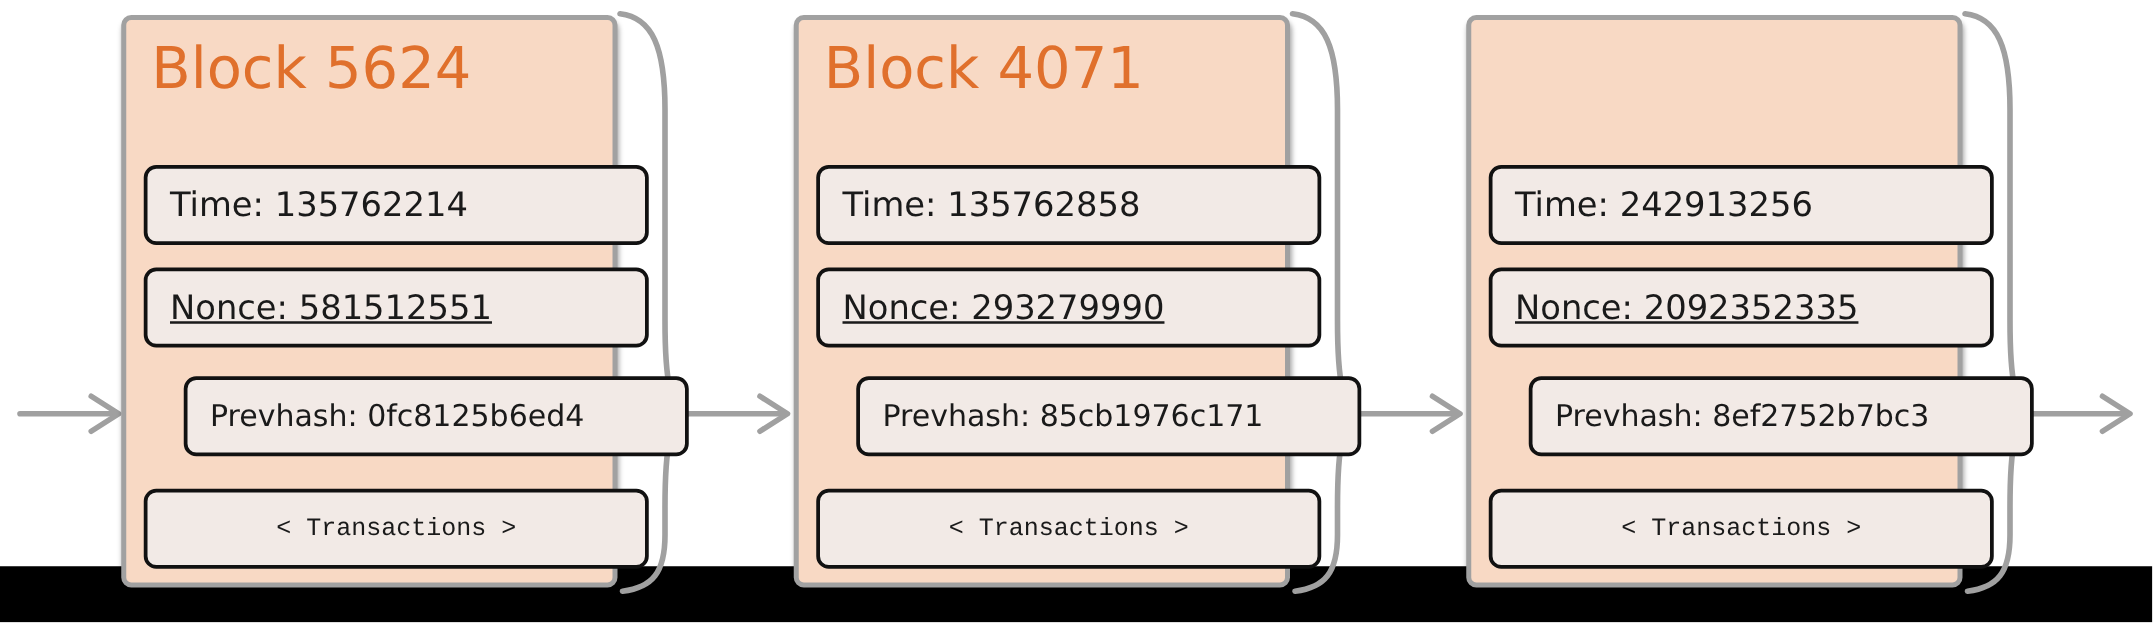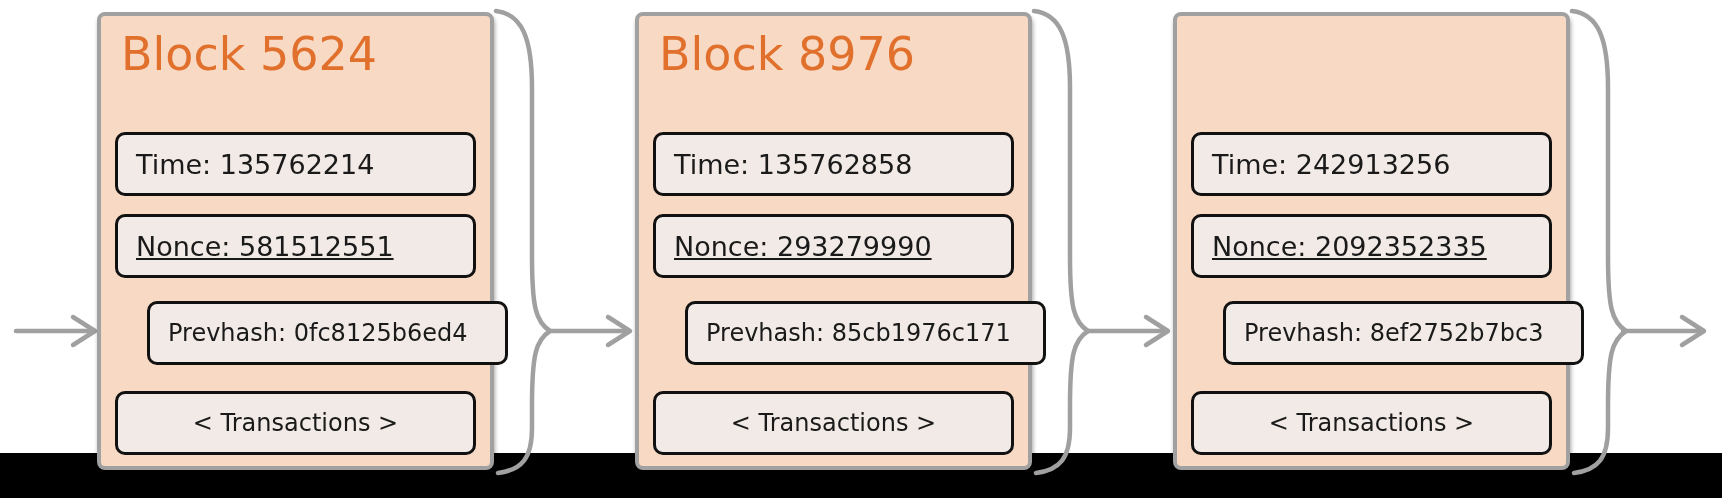--- a/index.html
+++ b/index.html
@@ -38,37 +38,37 @@
     position: absolute;
     left: 20px; top: 12px;
     font-size: 46px;
     line-height: 1.15;
     color: var(--title-color, #e0702c);
     white-space: nowrap;
   }
   .field {
     position: absolute;
     left: 14px;
-    width: 361px;
+    width: 404px;
     height: 64px;
     box-sizing: border-box;
     background: var(--field-fill, #f2eae6);
     border: 3.5px solid var(--field-border, #111111);
     border-radius: 10px;
     display: flex;
     align-items: center;
     padding: 0 18px;
     color: var(--text-color, #1a1a1a);
     white-space: nowrap;
     overflow: hidden;
   }
   .field.time  { top: 116px; font-size: 27px; }
   .field.nonce { top: 198px; font-size: 27px; text-decoration: underline; }
   .field.prev  { top: 285px; font-size: 24px; margin-left: 32px; }
-  .field.trans { top: 375px; font-size: 24px; justify-content: center; }
+  .field.trans { top: 375px; font-size: 20px; justify-content: center; font-family: Liberation Mono, monospace; }
   svg { display: block; }
 </style>
 </head>
 <body>
 
 <div id="page">
 
   <div id="bottom-bar"></div>
 
   <svg class="connector" style="left:12px; top:311px;" width="90" height="40" viewBox="0 0 90 40">
@@ -87,21 +87,21 @@
   <svg class="connector" style="left:492px; top:8px;" width="62" height="472" viewBox="0 0 62 472">
     <path d="M 4,3 C 30,6 40,30 40,80 L 40,248 C 40,300 44,314 58,323 C 44,332 40,346 40,398 L 40,420 C 40,450 30,462 6,465" fill="none" stroke="currentColor" stroke-width="4.5" stroke-linecap="round" stroke-linejoin="round"></path>
   </svg>
 
   <svg class="connector" style="left:547px; top:311px;" width="90" height="40" viewBox="0 0 90 40">
     <path d="M 2,20 H 79" fill="none" stroke="currentColor" stroke-width="4.5" stroke-linecap="round"></path>
     <path d="M 61,6 L 83,20 L 61,34" fill="none" stroke="currentColor" stroke-width="4.5" stroke-linecap="round" stroke-linejoin="round"></path>
   </svg>
 
   <div class="block-card b2">
-    <div class="block-title">Block 8976</div>
+    <div class="block-title">Block 4071</div>
     <div class="field time">Time: 135762858</div>
     <div class="field nonce">Nonce: 293279990</div>
     <div class="field prev">Prevhash: 85cb1976c171</div>
     <div class="field trans">&lt; Transactions &gt;</div>
   </div>
 
   <svg class="connector" style="left:1030px; top:8px;" width="62" height="472" viewBox="0 0 62 472">
     <path d="M 4,3 C 30,6 40,30 40,80 L 40,248 C 40,300 44,314 58,323 C 44,332 40,346 40,398 L 40,420 C 40,450 30,462 6,465" fill="none" stroke="currentColor" stroke-width="4.5" stroke-linecap="round" stroke-linejoin="round"></path>
   </svg>
 

